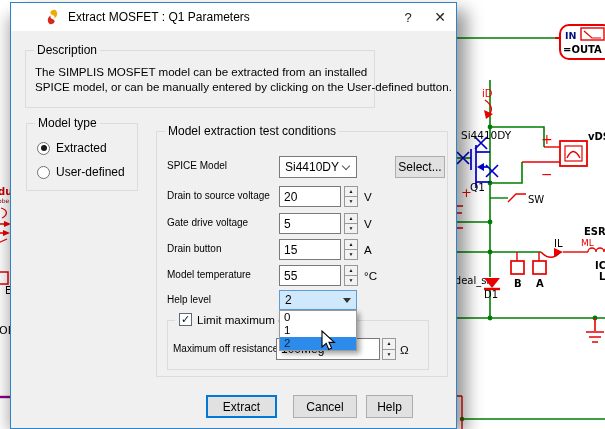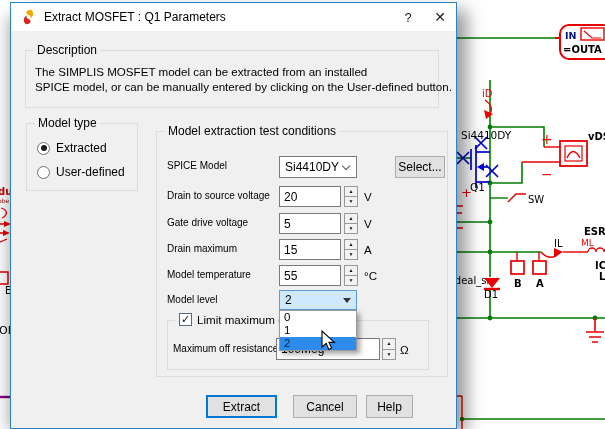--- a/index.html
+++ b/index.html
@@ -9,21 +9,21 @@
   
   .schem { position:absolute; left:0; top:0; z-index:1; }
   .schem text { font-family:"DejaVu Sans",sans-serif; }
 
   
   .dialog { position:absolute; left:10px; top:2px; width:447px; height:427px;
             background:#f0f0f0; border:1px solid #2e82c8; z-index:10;
             box-shadow: 12px 6px 16px -2px rgba(0,0,0,.40), -9px 8px 14px -6px rgba(0,0,0,.28);
             font-size:12px; color:#000; }
   .titlebar { position:absolute; left:0; top:0; right:0; height:28px; background:#ffffff;
-              display:flex; align-items:center; }
+              display:flex; align-items:center;padding-left:24px; }
   .app-icon { margin-left:10px; width:15px; height:16px; flex:0 0 auto; }
   .title-text { margin-left:8px; font-size:12px; color:#000; white-space:nowrap; }
   .tb-btn { position:absolute; top:0; height:28px; width:32px; display:flex;
             align-items:center; justify-content:center; font-size:13px; color:#222; cursor:default; }
   .tb-help { right:32px; }
   .tb-close { right:0; font-size:14px; }
 
   .group { position:absolute; border:1px solid #dcdcdc; }
   .group-label { position:absolute; top:-8px; left:8px; background:#f0f0f0; padding:0 3px;
                  font-size:12px; white-space:nowrap; }
@@ -194,21 +194,21 @@
     <div class="titlebar">
       <svg class="app-icon" viewBox="0 0 15 16">
         <path d="M8,1 C4.6,2 4.6,5 7.6,6 C9.8,6.7 10.2,8.3 8.8,9.4 C12.6,8.4 13.4,3.2 10.2,0.8 Z" fill="#f2a900"></path>
         <path d="M7,15 C10.4,14 10.4,11 7.4,10 C5.2,9.3 4.8,7.7 6.2,6.6 C2.4,7.6 1.6,12.8 4.8,15.2 Z" fill="#d42a1e"></path>
       </svg>
       <span class="title-text">Extract MOSFET : Q1 Parameters</span>
       <span class="tb-btn tb-help">?</span>
       <span class="tb-btn tb-close">✕</span>
     </div>
 
-    <div class="group" style="left:14px; top:47px; width:414px; height:58px;">
+    <div class="group" style="left:14px; top:47px; width:350px; height:58px;">
       <span class="group-label">Description</span>
       <span class="desc-line" style="top:14px;">The SIMPLIS MOSFET model can be extracted from an installed</span>
       <span class="desc-line" style="top:29px;">SPICE model, or can be manually entered by clicking on the User-defined button.</span>
     </div>
 
     <div class="group" style="left:15px; top:120px; width:112px; height:68px;">
       <span class="group-label">Model type</span>
       <div class="radio-row" style="top:17px;">
         <span class="radio-outer">
             <span class="radio-dot"></span>
@@ -247,40 +247,40 @@
         <span class="clabel">Gate drive voltage</span>
         <input class="cfield" value="5" style="">
         <div class="spin">
           <div>▲</div>
           <div>▼</div>
         </div>
         <span class="cunit">V</span>
       </div>
 
       <div class="crow" style="top:107px;">
-        <span class="clabel">Drain maximum</span>
+        <span class="clabel">Drain button</span>
         <input class="cfield" value="15" style="">
         <div class="spin">
           <div>▲</div>
           <div>▼</div>
         </div>
         <span class="cunit">A</span>
       </div>
 
       <div class="crow" style="top:133px;">
         <span class="clabel">Model temperature</span>
         <input class="cfield" value="55" style="">
         <div class="spin">
           <div>▲</div>
           <div>▼</div>
         </div>
         <span class="cunit">°C</span>
       </div>
 
-      <span class="clabel" style="top:162px;">Model level</span>
+      <span class="clabel" style="top:162px;">Help level</span>
       <div class="level-combo">
         <span>2</span>
         <span class="arr"></span>
       </div>
 
       <div class="inner-frame"></div>
       <div class="chkrow">
         <span class="chkbox">✓</span>
         <span class="chklabel">Limit maximum off resistance</span>
       </div>

